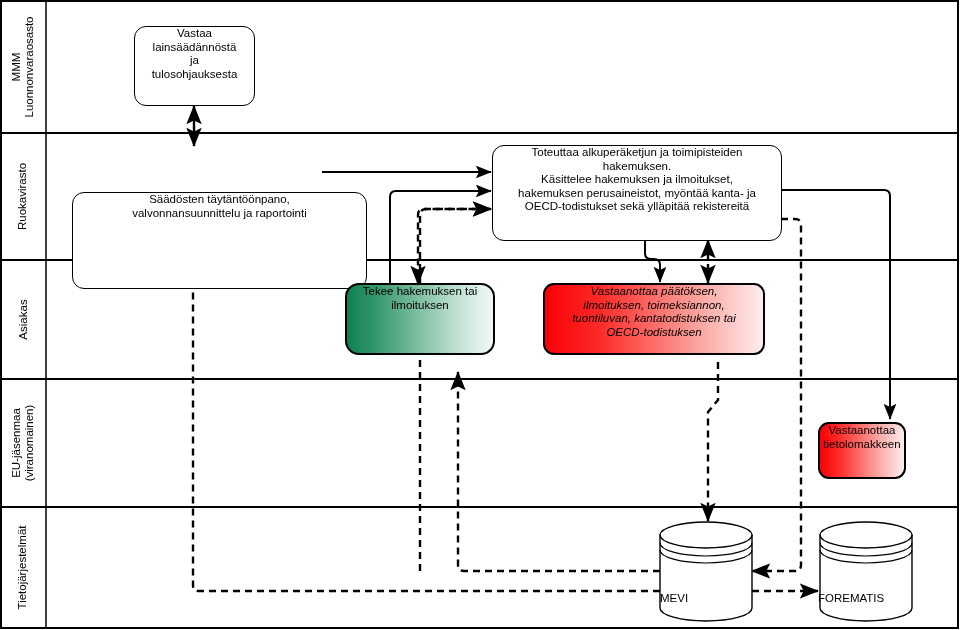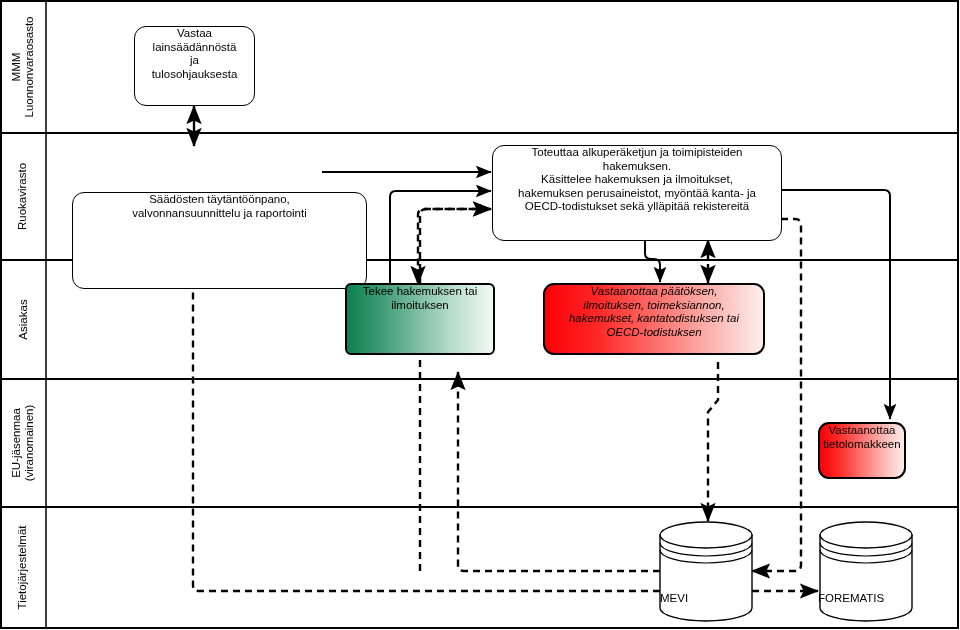--- a/index.html
+++ b/index.html
@@ -48,21 +48,21 @@
     line-height: 13.5px;
     color: #000;
   }
   .node-plain {
     background: #ffffff;
     border: 1.2px solid #000000;
     border-radius: 12px;
   }
   .node-green {
     border: 2px solid #000000;
-    border-radius: 6px;
+    border-radius: 14px;
     background: linear-gradient(to right, #0e8050 0%, #3a9a70 22%, #b9ddcb 72%, #f2faf6 100%);
   }
   .node-red {
     border: 2px solid #000000;
     border-radius: 11px;
     background: linear-gradient(to right, #fb0007 0%, #fd2a27 25%, #fba9a4 72%, #fdeeed 100%);
     font-style: italic;
   }
   .node-red-small {
     border: 2px solid #000000;
@@ -187,21 +187,21 @@
     <div>
       <span>Tekee hakemuksen tai</span><br>
       <span>ilmoituksen</span>
     </div>
   </div>
 
   <div class="node node-red" style="left:543px; top:283px; width:222px; height:72px;">
     <div>
       <span>Vastaanottaa päätöksen,</span><br>
       <span>ilmoituksen, toimeksiannon,</span><br>
-      <span>hakemukset, kantatodistuksen tai</span><br>
+      <span>tuontiluvan, kantatodistuksen tai</span><br>
       <span>OECD-todistuksen</span>
     </div>
   </div>
 
   <div class="node node-red-small" style="left:818px; top:422px; width:88px; height:57px;">
     <div>
       <span>Vastaanottaa</span><br>
       <span>tietolomakkeen</span>
     </div>
   </div>

